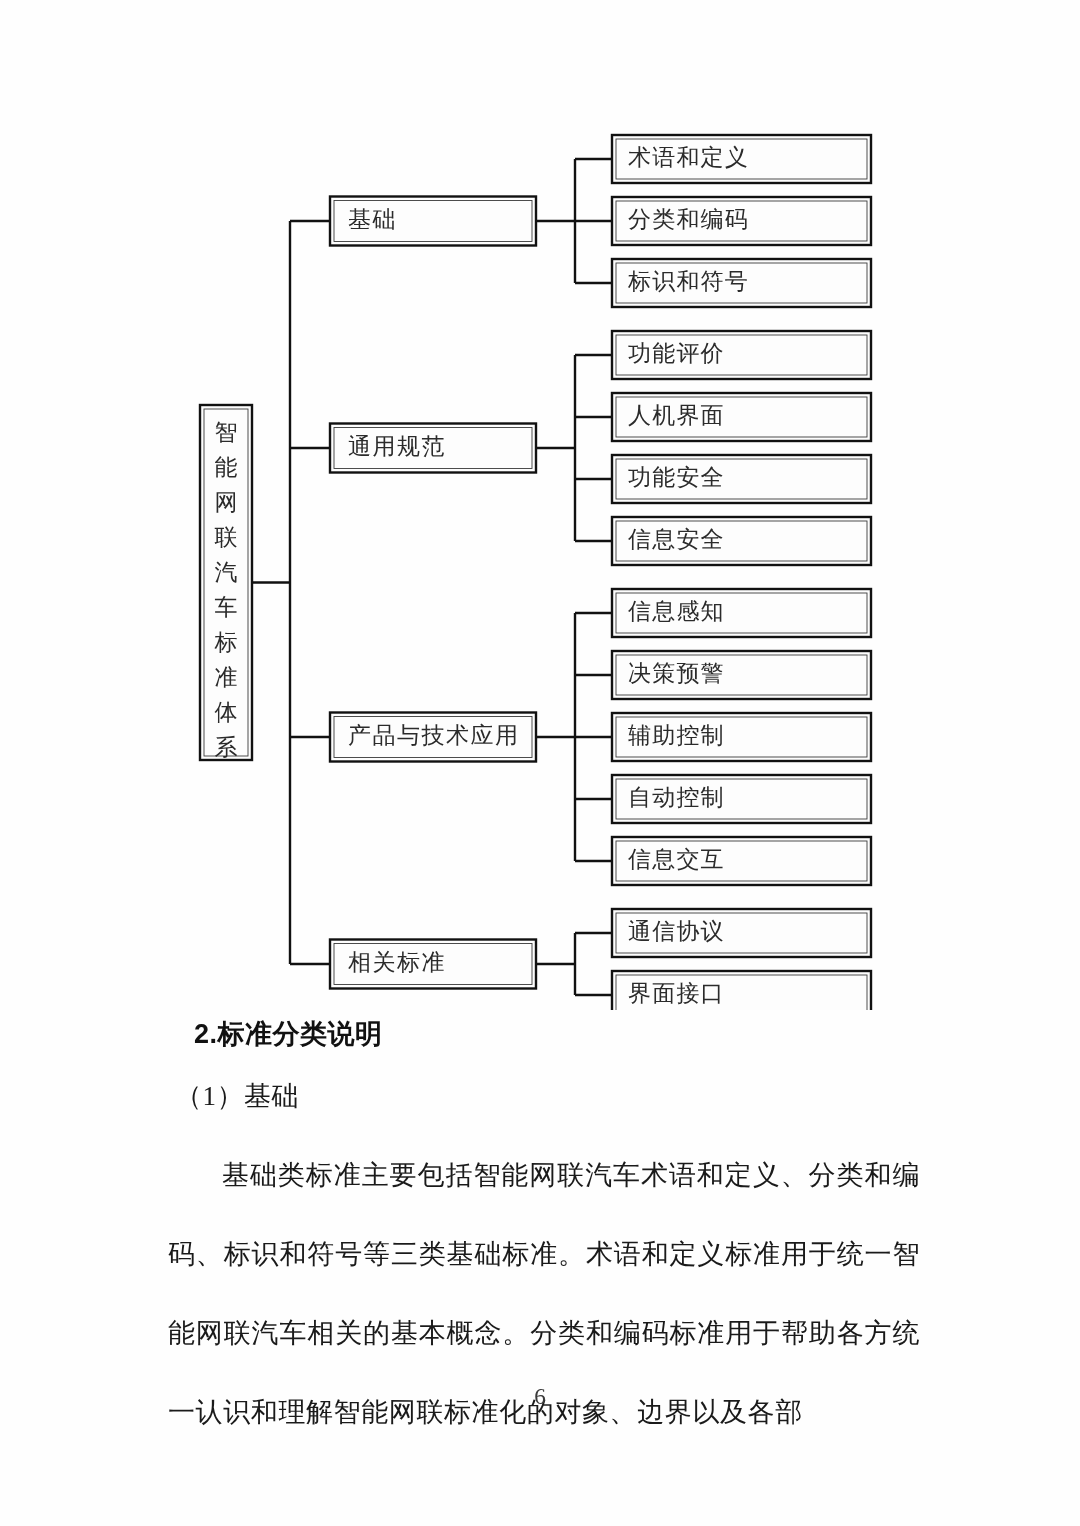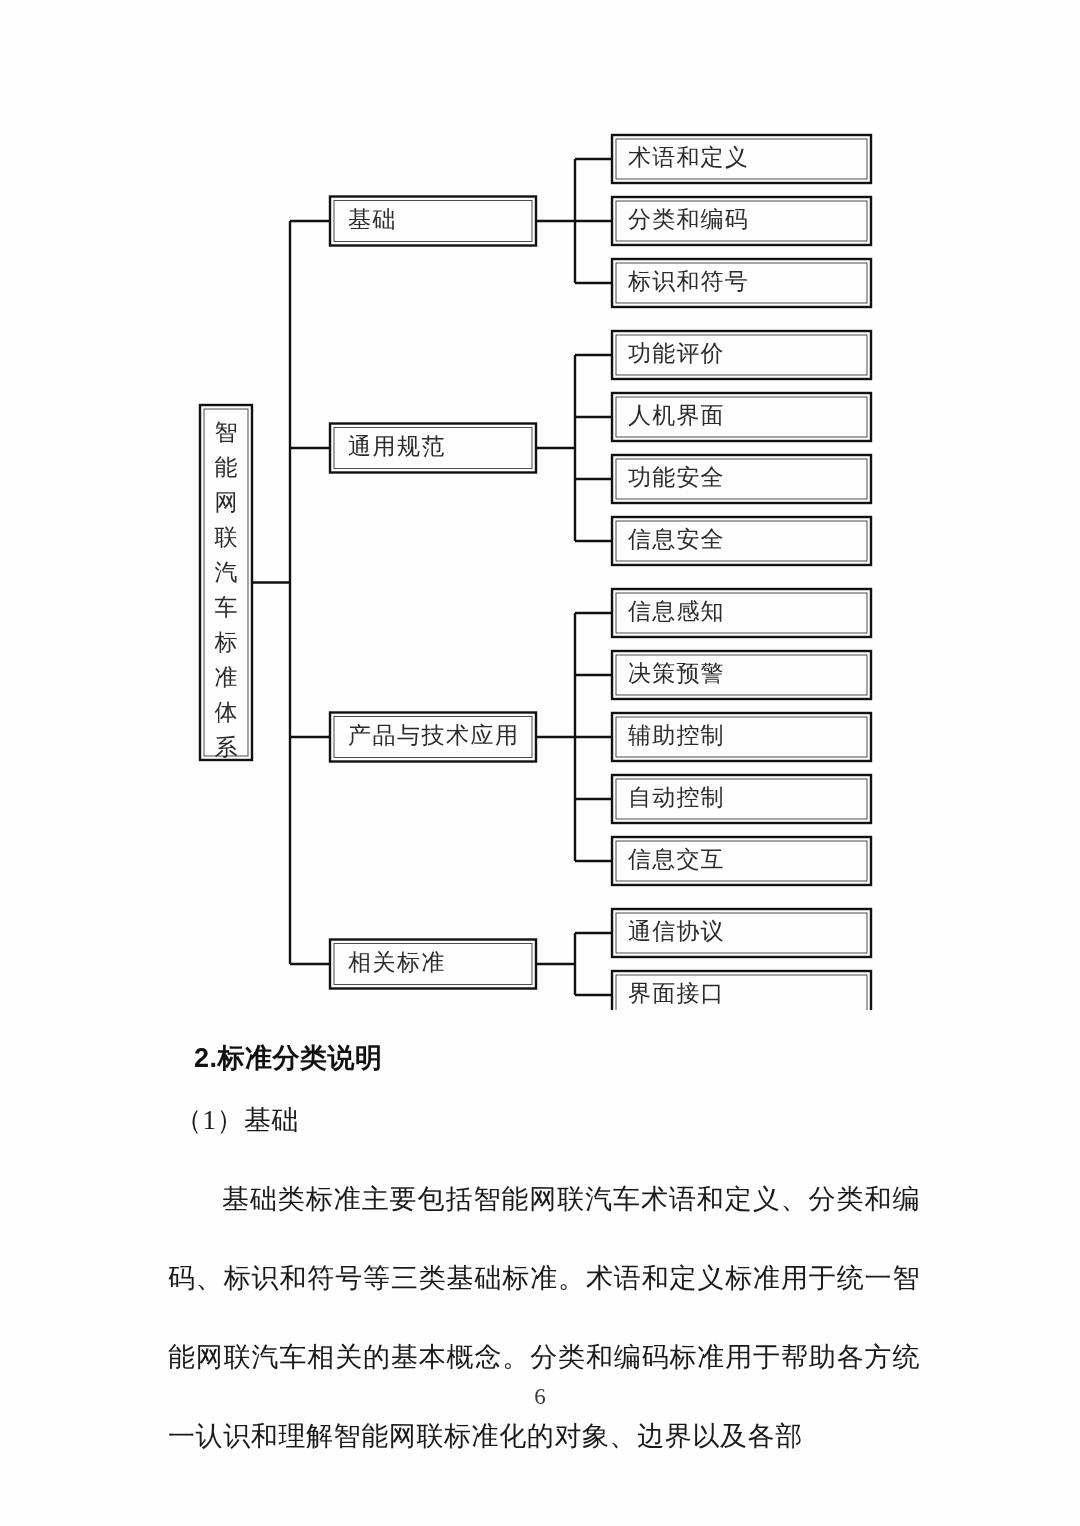--- a/index.html
+++ b/index.html
@@ -73,21 +73,21 @@
     font-size: 23px;
     fill: #2b2b2b;
     text-anchor: middle;
     dominant-baseline: middle;
   }
 
   
   #body-text {
     position: absolute;
     left: 168px;
-    top: 1040px;
+    top: 1016px;
     width: 752px;
   }
   .heading-num {
     font-family: "Liberation Sans", "DejaVu Sans", sans-serif;
     font-weight: bold;
     font-size: 27px;
     letter-spacing: 0.5px;
     margin: 0 0 26px 0;
     padding-left: 26px;
     color: #111111;

